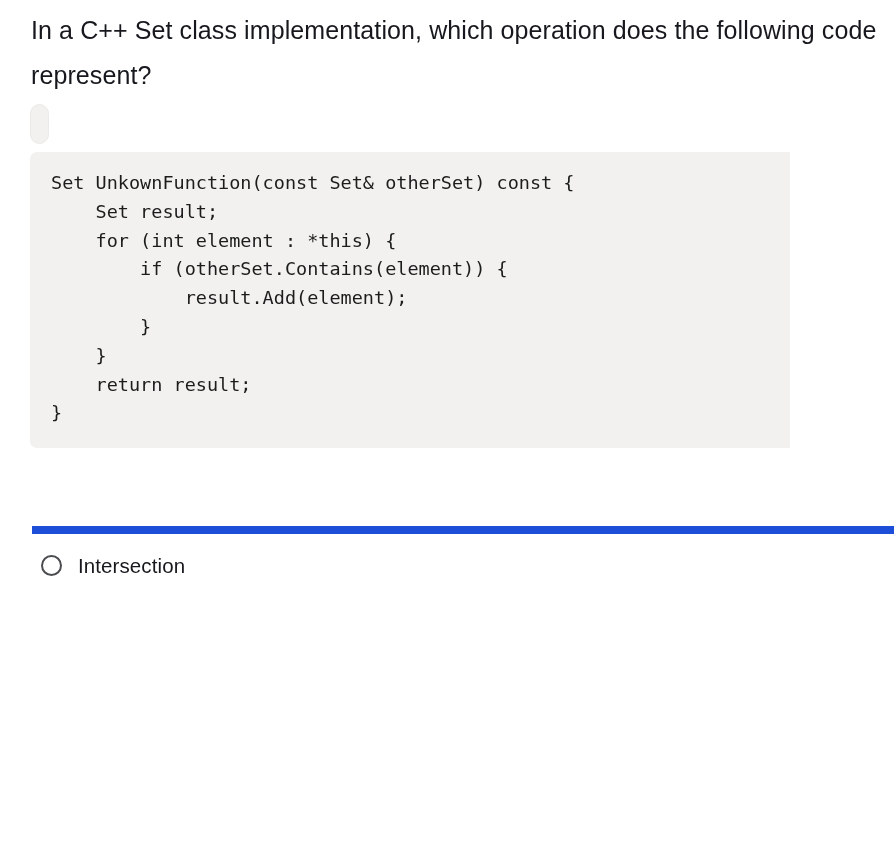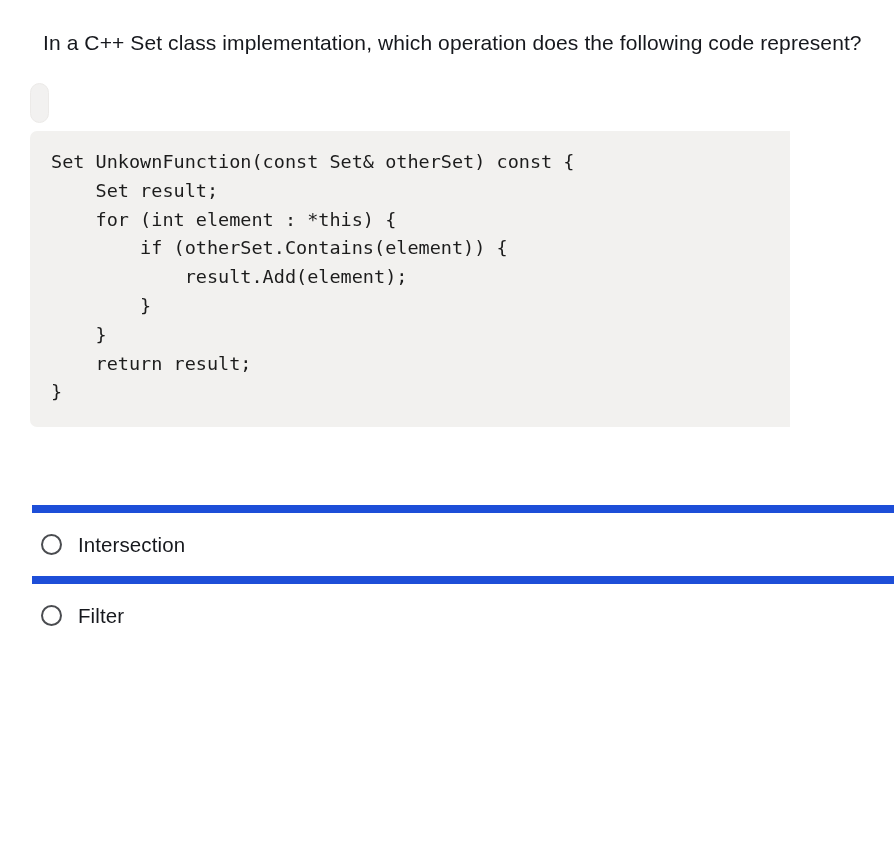--- a/index.html
+++ b/index.html
@@ -14,26 +14,26 @@
     color: #1a1a1a;
     overflow: hidden;
     position: relative;
   }
 
   
   .question-block {
     padding: 8px 14px 0 31px;
   }
   .question-text {
-    font-size: 21px;
+    font-size: 25px;
     line-height: 45px;
     font-weight: 400;
     color: #16181d;
     letter-spacing: 0.1px;
-    margin: 12px;
+    margin: 0;
   }
 
   
   .pill-row {
     height: 50px;
     padding-left: 30px;
     padding-top: 6px;
     box-sizing: border-box;
   }
   .placeholder-pill {
@@ -120,20 +120,16 @@
 }</pre>
 </div>
 
 <div class="options">
 
   <div class="option-row">
     <span class="radio"></span>
     <span class="option-label">Intersection</span>
   </div>
 
-  <div class="option-row">
-    <span class="radio"></span>
-    <span class="option-label">Filter</span>
-  </div>
 
 
 
 </div>
 
 </body></html>

